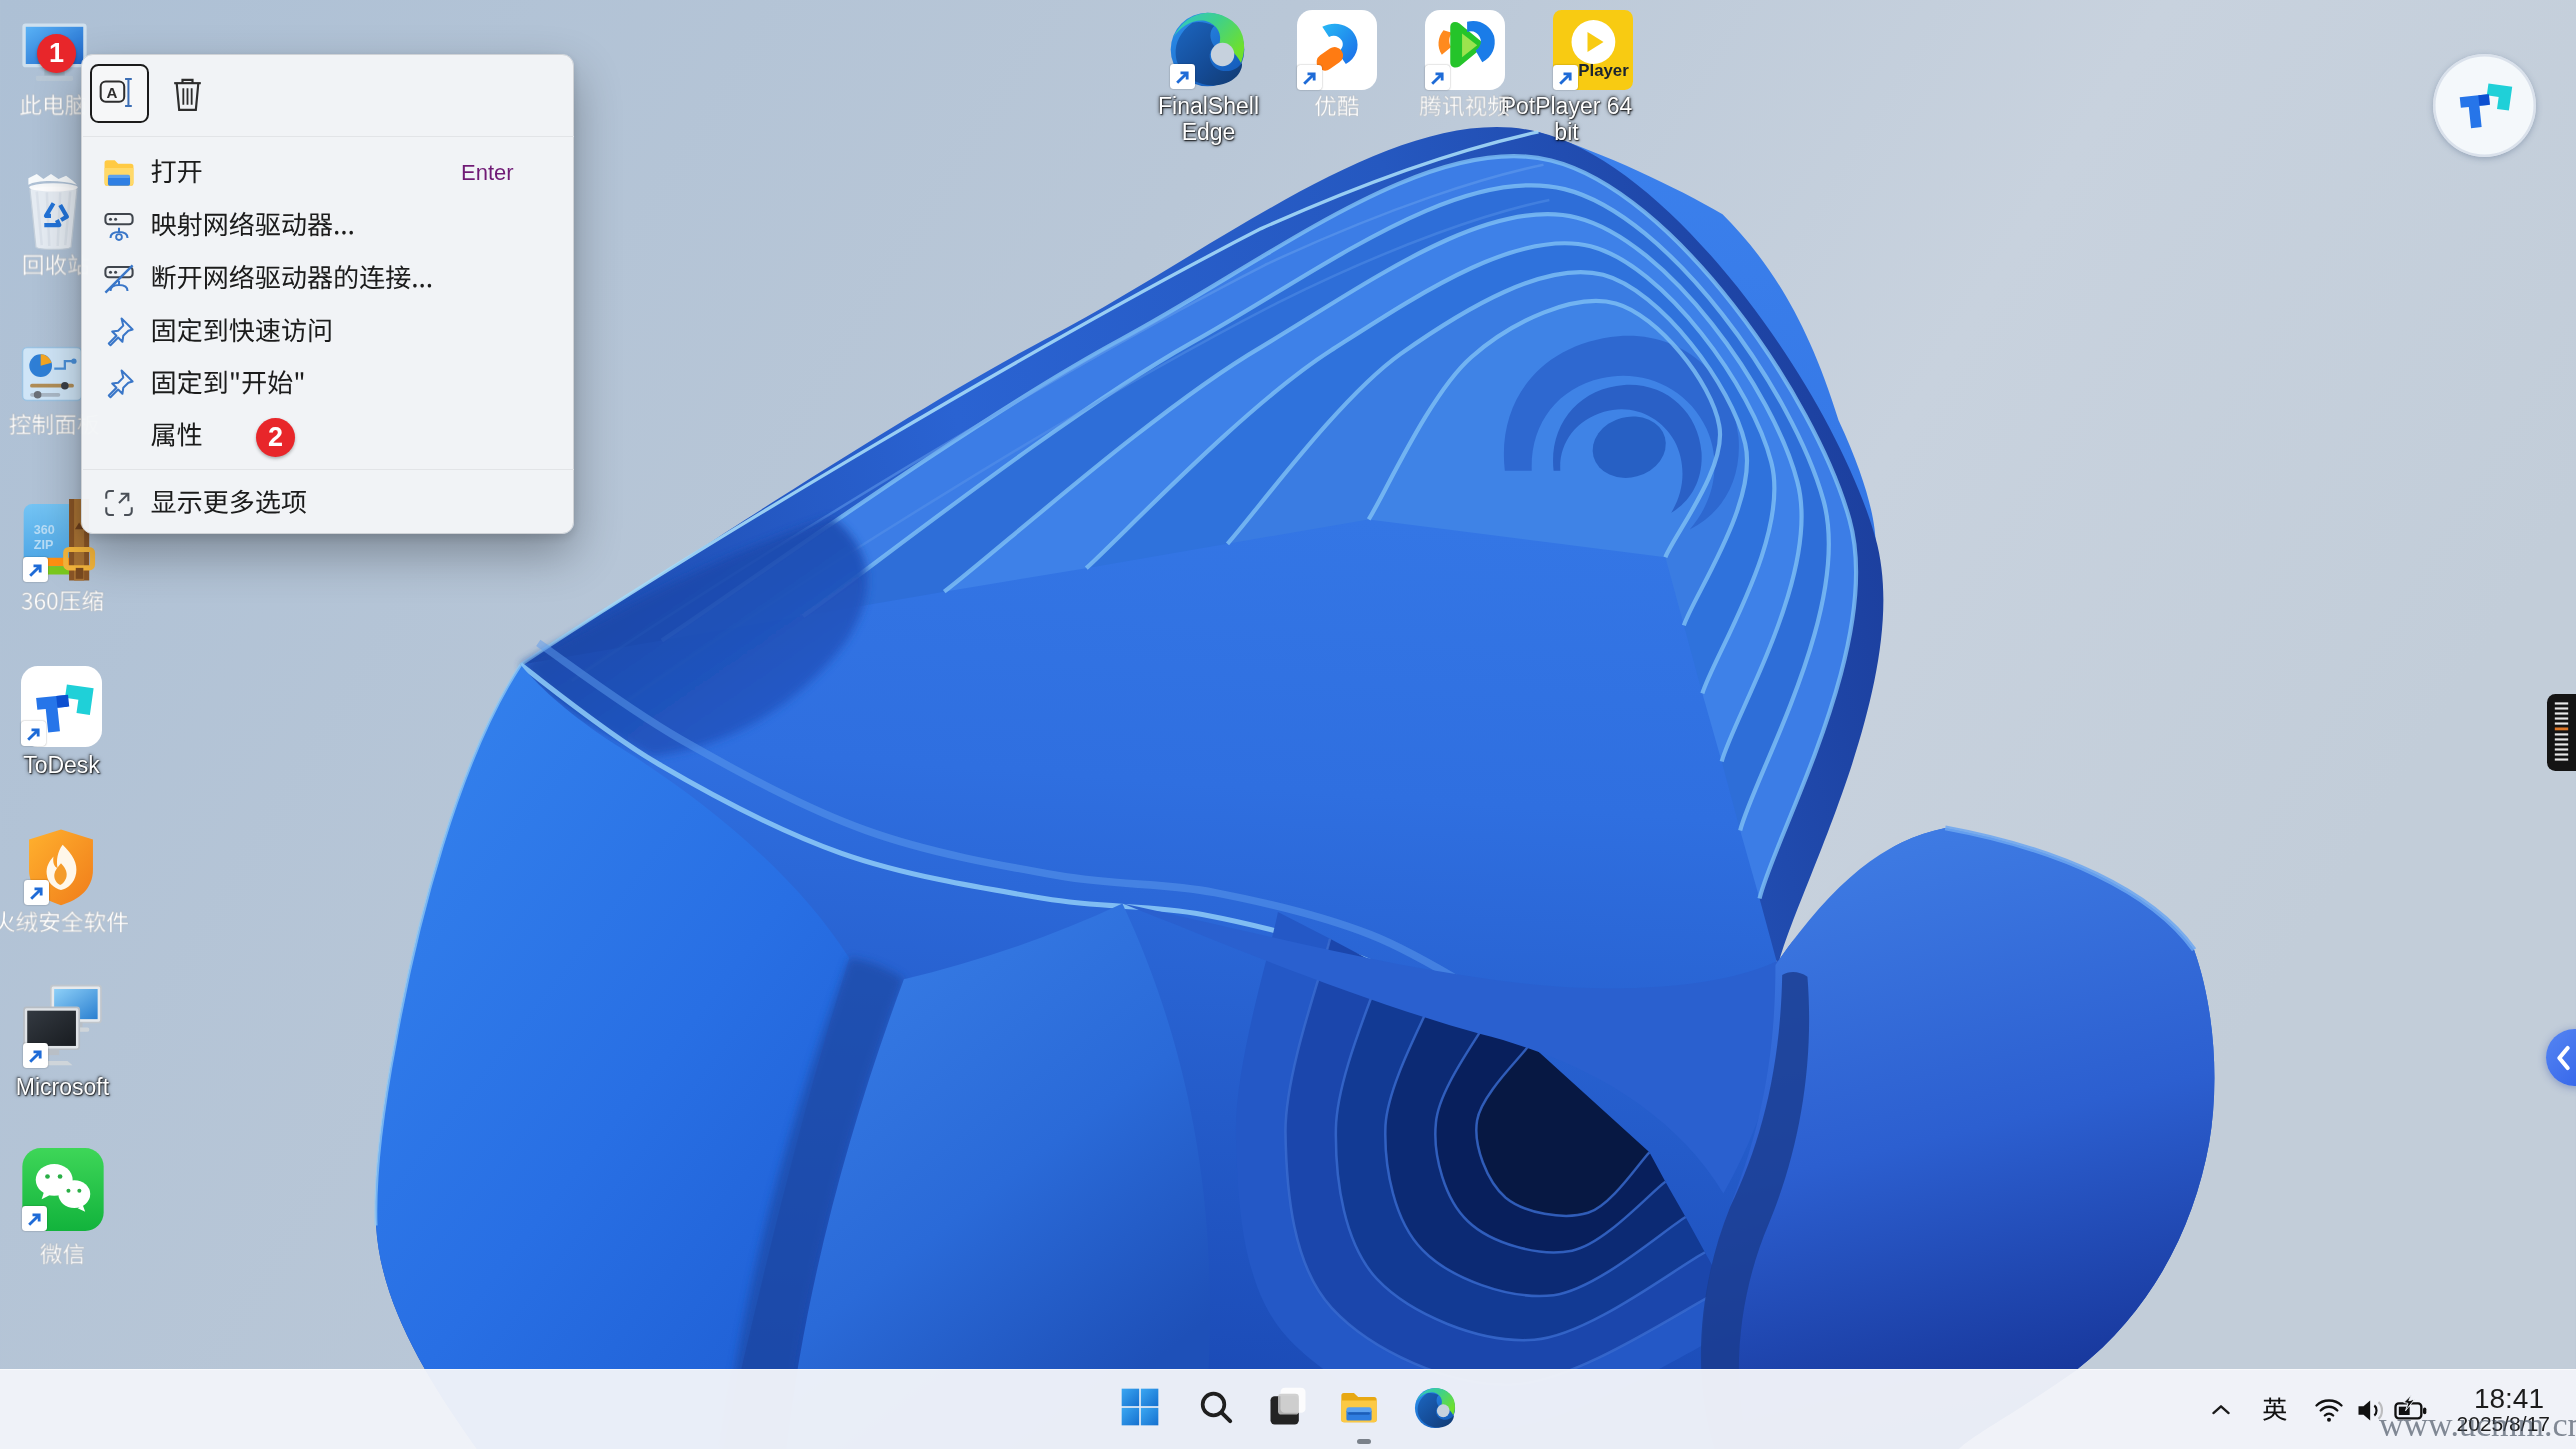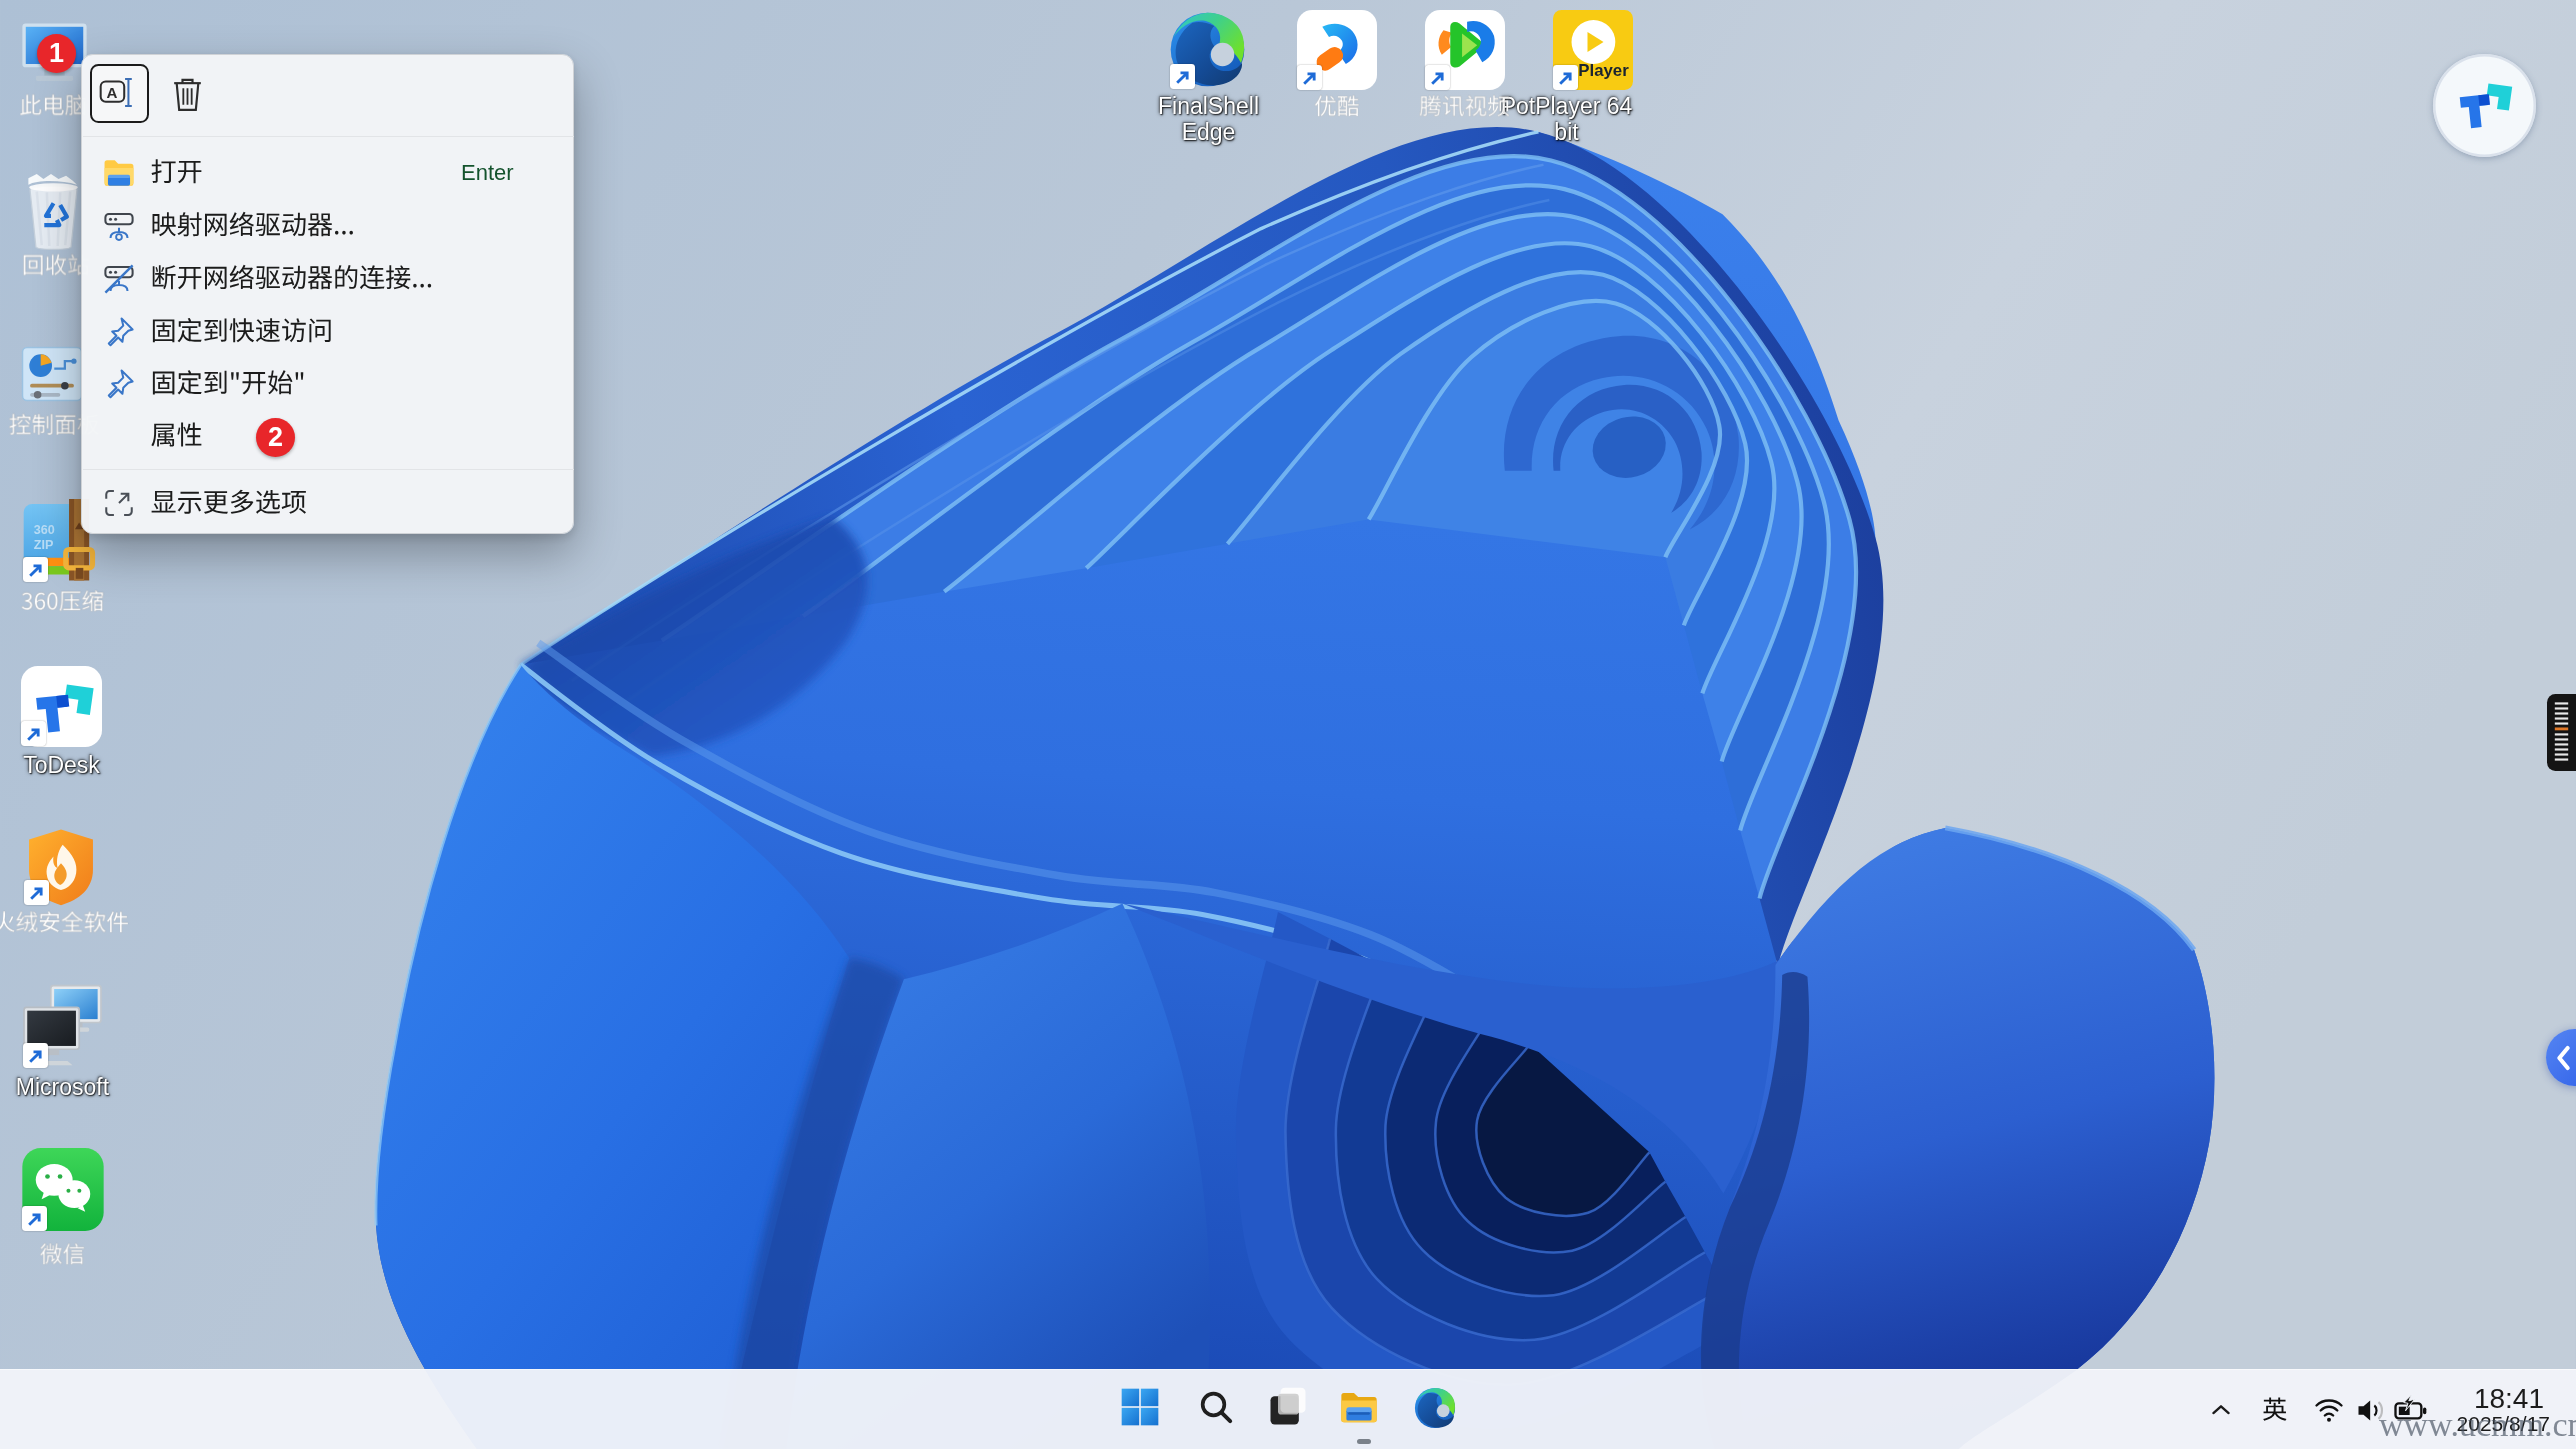--- a/index.html
+++ b/index.html
@@ -7,21 +7,21 @@
 #wall{position:absolute;left:0;top:0;}
 .lbl{position:absolute;color:#fff;font-size:23px;text-align:center;text-shadow:0.8px 0.8px 1.7px rgba(0,0,0,0.95),-0.8px -0.8px 1.7px rgba(0,0,0,0.45),0 0 4.2px rgba(0,0,0,0.6);line-height:26px;white-space:pre-line;}
 .ic{position:absolute;}
 .arrow{position:absolute;width:25px;height:25px;background:#fff;border-radius:3.4px;box-shadow:0 0 1.7px rgba(0,0,0,.4);}
 .arrow svg{position:absolute;left:2.5px;top:2.5px;}
 
 #menu{position:absolute;left:81px;top:54px;width:493px;height:480px;background:rgba(243,245,247,0.97);border:0.8px solid #cfd2d6;border-radius:11.8px;box-shadow:0 20px 47px rgba(0,0,0,0.30),0 3.4px 10px rgba(0,0,0,0.12);box-sizing:border-box;}
 #renbox{position:absolute;left:7.6px;top:9.2px;width:55px;height:55px;border:2.5px solid #1b1b1b;border-radius:8.4px;background:#f6f7f8;}
 .mrow{position:absolute;left:0;width:100%;height:52px;}
 .mico{position:absolute;left:20px;top:50%;transform:translateY(-50%);}
-.macc{position:absolute;left:379px;top:50%;transform:translateY(-50%);font-size:22px;color:#14532d;}
+.macc{position:absolute;left:379px;top:50%;transform:translateY(-50%);font-size:22px;color:#701a75;}
 .msep{position:absolute;left:0.8px;width:491px;height:0.8px;background:#e2e4e7;}
 .badge{position:absolute;width:39px;height:39px;border-radius:50%;background:#e8262a;color:#fff;font-size:27px;font-weight:bold;display:flex;align-items:center;justify-content:center;box-shadow:0 1.7px 3.4px rgba(0,0,0,.3);}
 
 #tbar{position:absolute;left:0;top:1369px;width:2576px;height:81px;background:rgba(241,244,249,0.96);border-top:0.8px solid rgba(255,255,255,0.5);box-sizing:border-box;}
 .tico{position:absolute;top:1387px;}
 .tray{position:absolute;color:#1b1b1b;}
 #wmark{position:absolute;left:2379px;top:1406px;font-family:"Liberation Serif",serif;font-size:34px;color:rgba(70,80,95,0.66);white-space:nowrap;z-index:60;}
 </style>
 </head>
 <body>

